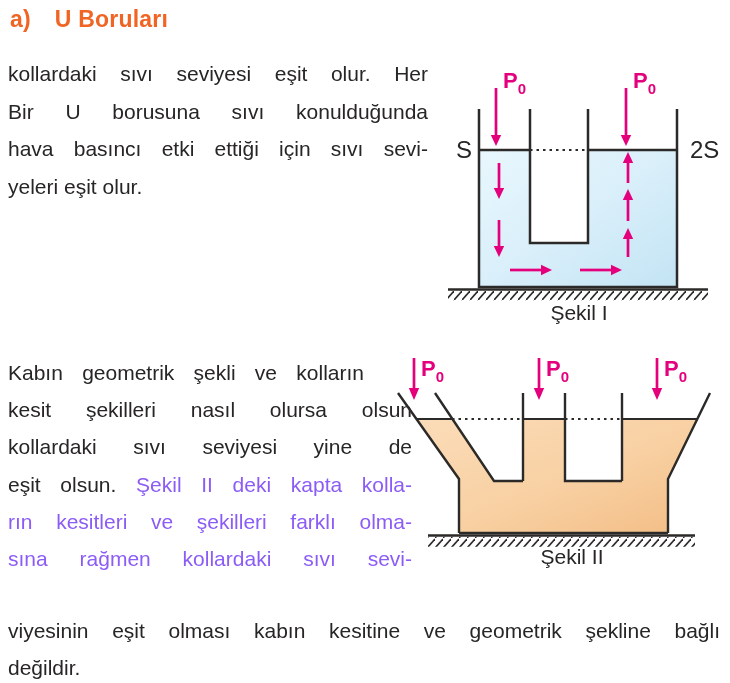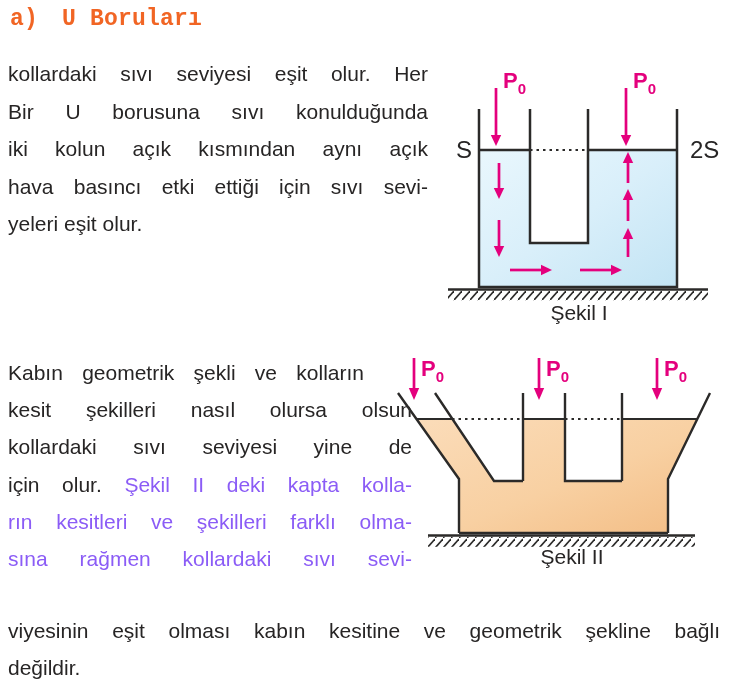--- a/index.html
+++ b/index.html
@@ -4,21 +4,20 @@
 <style>
   html,body{margin:0;padding:0;background:#ffffff;}
   .page{
     position:relative;width:730px;height:683px;background:#ffffff;
     font-family:"Liberation Sans","DejaVu Sans",sans-serif;color:#272525;
     overflow:hidden;
   }
   .heading{
     position:absolute;left:10px;top:6px;font-size:23px;font-weight:bold;color:#f16524;
     letter-spacing:0.2px;
-    font-family:Liberation Mono, monospace;
   }
   .heading .hprefix{margin-right:24px;}
   .para{position:absolute;font-size:21px;line-height:37.5px;}
   #p1{left:8px;top:55px;width:420px;}
   #p2{left:8px;top:354px;width:404px;line-height:37.2px;}
   #closing{left:8px;top:612px;width:712px;font-size:21px;line-height:37.2px;position:absolute;}
   .tline{text-align:justify;text-align-last:justify;white-space:normal;}
   .tline.leftalign{text-align:right;text-align-last:left;}
   .cyan{color:#8b5cf6;}
   .blacktxt{color:#272525;}
@@ -35,21 +34,20 @@
 
 <div class="page">
 
   <div class="heading">
     <span class="hprefix">a)</span><span>U Boruları</span>
   </div>
 
   <div class="para" id="p1">
     <div class="tline">kollardaki sıvı seviyesi eşit olur. Her</div>
     <div class="tline">Bir U borusuna sıvı konulduğunda</div>
-    <div class="tline">iki kolun açık kısmından aynı açık</div>
     <div class="tline">hava basıncı etki ettiği için sıvı sevi-</div>
     <div class="tline leftalign">yeleri eşit olur.</div>
   </div>
 
   <svg id="fig1" width="300" height="270" viewBox="0 0 300 270">
     <defs>
       <linearGradient id="gradBlue" x1="0" y1="0" x2="1" y2="1">
         <stop offset="0" stop-color="#e9f7fd"></stop>
         <stop offset="0.5" stop-color="#d9effa"></stop>
         <stop offset="1" stop-color="#c3e4f4"></stop>
@@ -132,21 +130,21 @@
       <rect x="18" y="230.8" width="260" height="10" fill="url(#hatch)"></rect>
     </g>
 
     <text class="figcaption" x="149" y="260" text-anchor="middle">Şekil I</text>
   </svg>
 
   <div class="para" id="p2">
     <div class="tline" style="width:356px">Kabın geometrik şekli ve kolların</div>
     <div class="tline">kesit şekilleri nasıl olursa olsun</div>
     <div class="tline">kollardaki sıvı seviyesi yine de</div>
-    <div class="tline"><span class="blacktxt">için olur. </span><span class="cyan">Şekil II deki kapta kolla-</span></div>
+    <div class="tline"><span class="blacktxt">eşit olsun. </span><span class="cyan">Şekil II deki kapta kolla-</span></div>
     <div class="tline cyan">rın kesitleri ve şekilleri farklı olma-</div>
     <div class="tline cyan">sına rağmen kollardaki sıvı sevi-</div>
   </div>
 
   <svg id="fig2" width="335" height="232" viewBox="0 0 335 232">
     <g>
       <path d="M21,71 L57,71 L99,133 L128,133 L128,71 L170,71 L170,133 L227,133 L227,71 L302,71 L273,131 L273,185 L64,185 L64,131 Z" fill="url(#gradOrange)" stroke="none"></path>
     </g>
 
     <g stroke="#2b2a29" stroke-width="2.4" fill="none">

